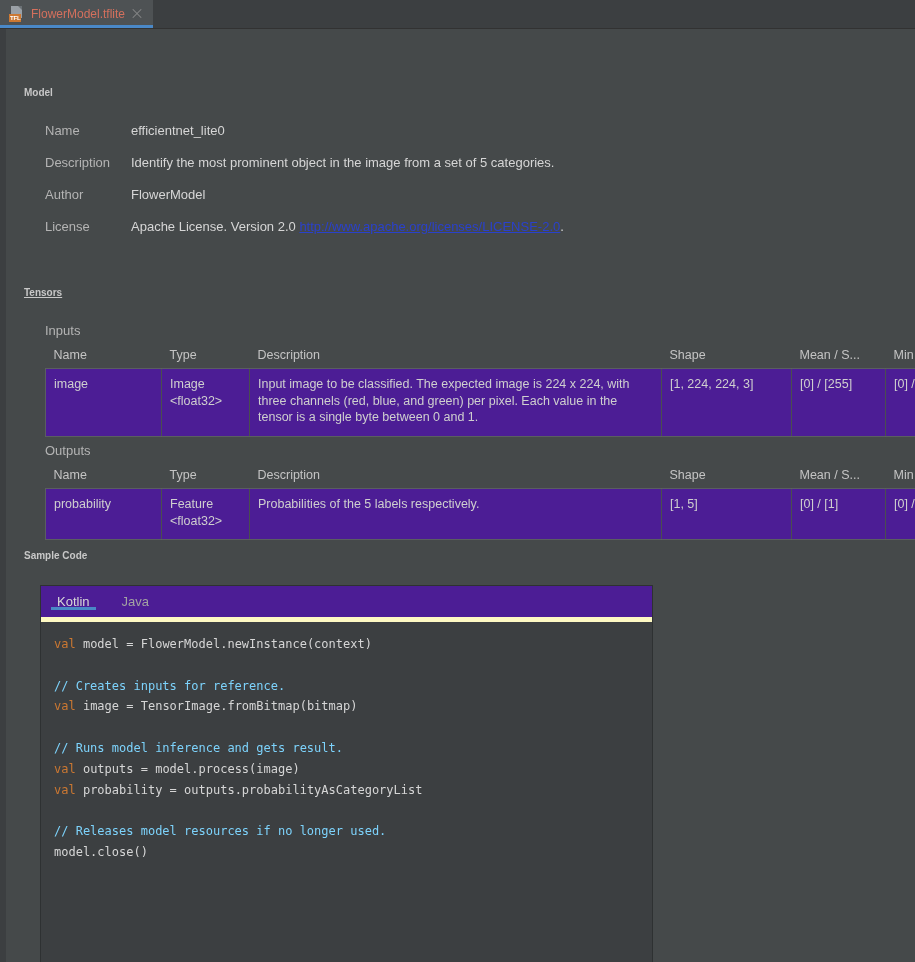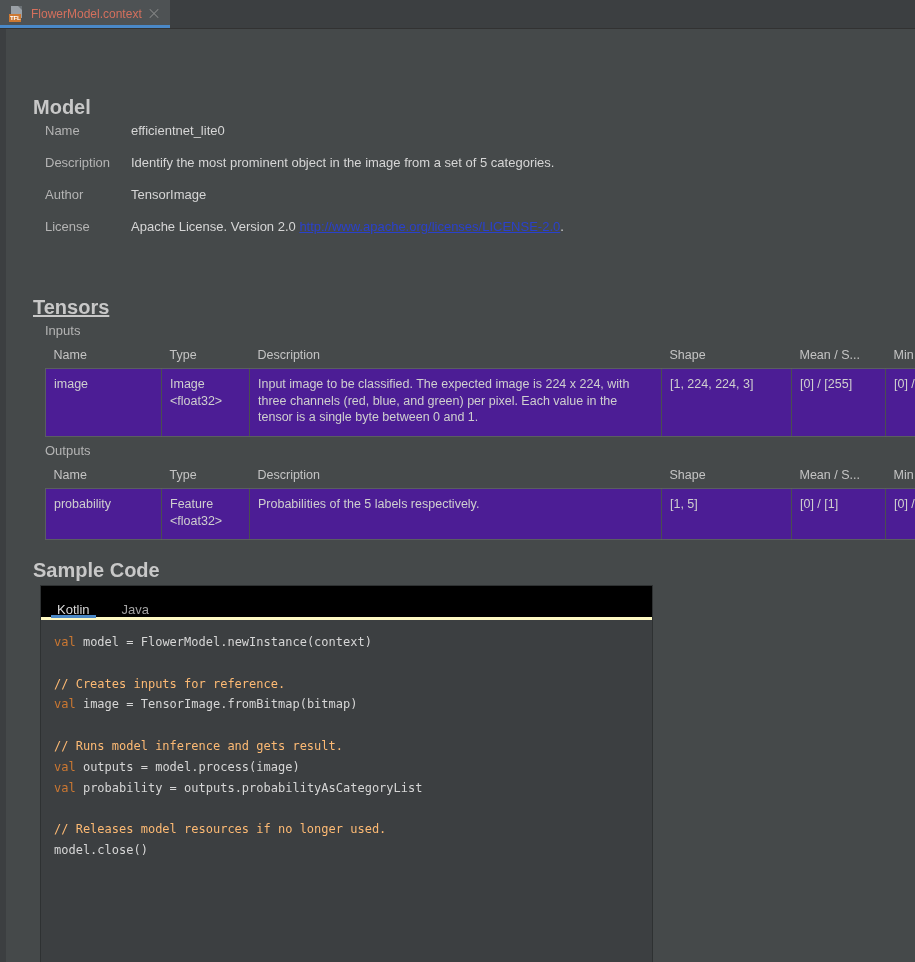--- a/index.html
+++ b/index.html
@@ -107,24 +107,24 @@
   }
   .content {
     flex: 1 1 auto;
     background: #45494a;
     padding: 0;
     position: relative;
     overflow: hidden;
   }
 
   h2.section {
-    font-size: 20px;
+    font-size: 10px;
     font-weight: bold;
     color: #c8c8c8;
-    margin: 9px;
+    margin: 0;
     padding: 0;
   }
   .sec-model   { position: absolute; left: 18px; top: 58px; }
   .sec-tensors { position: absolute; left: 18px; top: 258px; text-decoration: underline; }
   .sec-sample  { position: absolute; left: 18px; top: 521px; }
 
   
   .model-list {
     position: absolute;
     left: 0; top: 94px;
@@ -200,23 +200,23 @@
     position: absolute;
     left: 34px;
     top: 556px;
     width: 611px;
     border: 1px solid #2e3132;
     background: #3f4244;
   }
   .code-tabs {
     display: flex;
     height: 31px;
-    align-items: flex-end;
-    background: #000000;
-    border-bottom: 3px solid #fef9c3;
+    align-items: center;
+    background: #4c1d95;
+    border-bottom: 5px solid #fef9c3;
   }
   .code-tab {
     display: flex;
     align-items: center;
     padding: 0 16px;
     font-size: 13px;
     color: #a3a3a3;
     position: relative;
   }
   .code-tab.active { color: #d8d8d8; }
@@ -232,36 +232,36 @@
     background: #3c3f41;
     padding: 12px 0 0 13px;
     box-sizing: border-box;
     font-family: "DejaVu Sans Mono", monospace;
     font-size: 12px;
     line-height: 20.8px;
     white-space: pre;
     overflow: hidden;
   }
   .code-body .kw  { color: #cc7832; }
-  .code-body .cm  { color: #fdba74; }
+  .code-body .cm  { color: #7dd3fc; }
   .code-body .tx  { color: #d6d6d6; }
   .code-body .blank { display: block; height: 20.8px; }
   .code-line { display: block; }
 </style>
 </head>
 <body>
 
 <div class="tabbar">
   <div class="tab active">
     <span class="tab-icon">
       <span class="sheet"></span>
       <span class="fold"></span>
       <span class="badge">TFL</span>
     </span>
-    <span class="tab-title">FlowerModel.context</span>
+    <span class="tab-title">FlowerModel.tflite</span>
     <span class="tab-close"></span>
   </div>
 </div>
 
 <div class="page">
   <div class="gutter"></div>
   <div class="content">
 
     <h2 class="section sec-model">Model</h2>
 
@@ -269,21 +269,21 @@
       <div class="kv">
         <div class="k">Name</div>
         <div class="v">efficientnet_lite0</div>
       </div>
       <div class="kv">
         <div class="k">Description</div>
         <div class="v">Identify the most prominent object in the image from a set of 5 categories.</div>
       </div>
       <div class="kv">
         <div class="k">Author</div>
-        <div class="v">TensorImage</div>
+        <div class="v">FlowerModel</div>
       </div>
       <div class="kv">
         <div class="k">License</div>
         <div class="v"><span>Apache License. Version 2.0 </span><a href="#">http://www.apache.org/licenses/LICENSE-2.0</a><span>.</span></div>
       </div>
     </div>
 
     <h2 class="section sec-tensors">Tensors</h2>
 
     <div class="tbl-wrap inputs">

